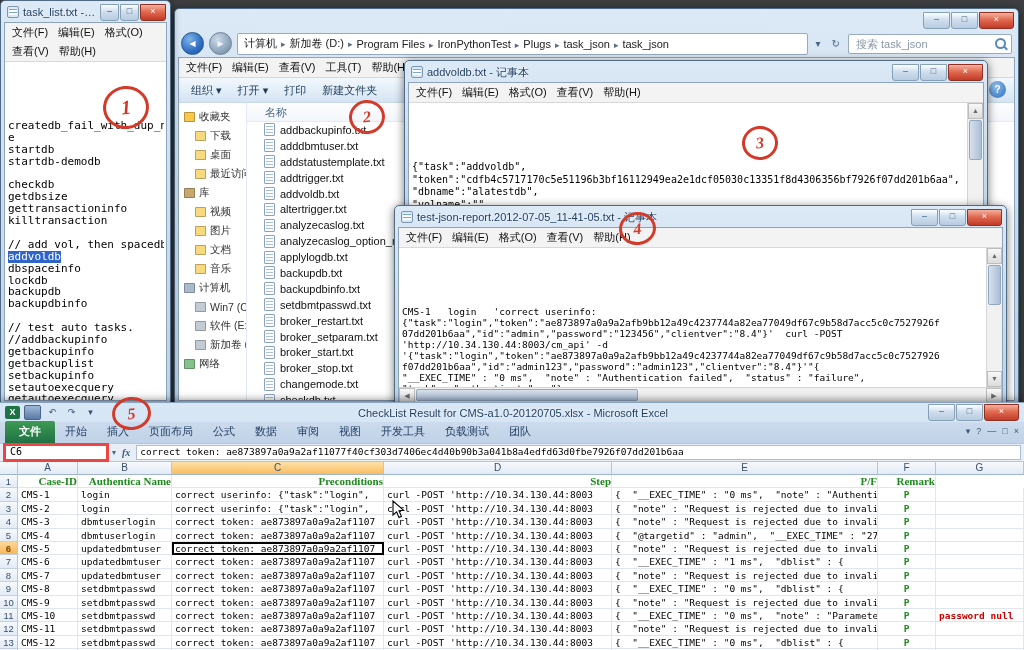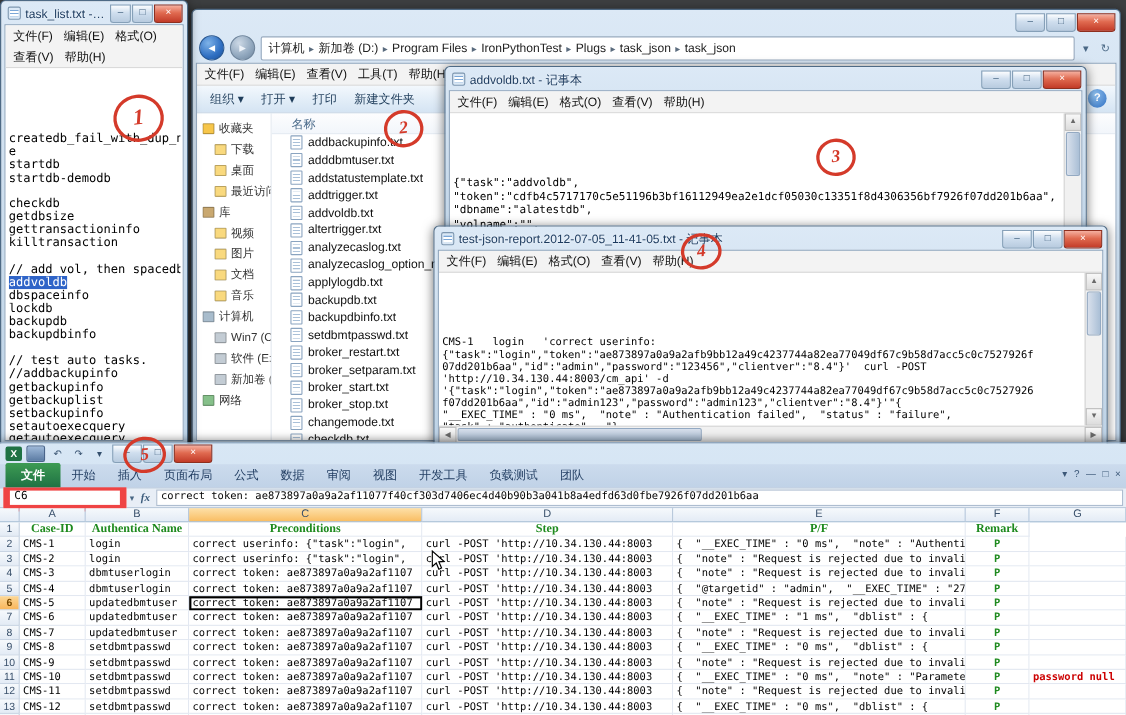--- a/index.html
+++ b/index.html
@@ -125,21 +125,21 @@
   .xl-tabs{height:21px;flex:none;display:flex;align-items:flex-end;position:relative;
     background:linear-gradient(#ccdbed,#c0d2e7);}
   .xtab{padding:3px 10px 4px;font-size:11px;color:#1e3a5f;white-space:nowrap;}
   .xtab.file{background:linear-gradient(#3d9b53,#1f7244);color:#fff;font-weight:bold;
     border-radius:2px 2px 0 0;margin-left:5px;padding:3px 14px 4px;}
   .tabctl{position:absolute;right:5px;top:2px;display:flex;gap:6px;font-size:9px;color:#3c5878;}
   .tabctl span{line-height:14px;}
   .xl-formula{height:17px;flex:none;display:flex;align-items:center;gap:3px;
     background:#e8eef6;border-top:1px solid #b7c7da;border-bottom:1px solid #b7c7da;
     padding:0 3px;}
-  .namebox{width:96px;height:13px;background:#fff;border:6px solid #ef4444;
+  .namebox{width:96px;height:13px;background:#fff;border:3px solid #ef4444;
     font:10px/12px "DejaVu Sans Mono",monospace;padding-left:4px;flex:none;}
   .nbdrop{font-size:8px;color:#4a6885;flex:none;}
   .fx{font:italic bold 10px "Liberation Serif",serif;color:#3a5a7a;padding:0 3px;flex:none;}
   .fbar{flex:1;height:13px;background:#fff;border:1px solid #aebdd0;
     font:9.5px/12px "DejaVu Sans Mono",monospace;padding-left:3px;
     white-space:nowrap;overflow:hidden;}
   .xl-colhdr{height:13px;flex:none;display:flex;}
   .corner{width:18px;height:13px;flex:none;background:linear-gradient(#f6f9fc,#e3ebf5);
     border-right:1px solid #b6c6d9;border-bottom:1px solid #9eb6ce;box-sizing:border-box;}
   .colgrid{flex:1;display:grid;grid-template-columns:60px 94px 212px 228px 266px 58px 88px;}
@@ -152,21 +152,21 @@
     height:13.4px;}
   .xc{font:9.5px/13px "DejaVu Sans Mono",monospace;color:#000;background:#fff;
     border-right:1px solid #e0e6f0;border-bottom:1px solid #e0e6f0;box-sizing:border-box;
     padding-left:3px;overflow:hidden;white-space:pre;}
   .xc.num{background:linear-gradient(#f6f9fc,#e3ebf5);border-right:1px solid #b6c6d9;
     border-bottom:1px solid #c2d0e0;text-align:center;padding:0;color:#39506b;
     font-family:"Liberation Sans",sans-serif;font-size:9.5px;}
   .xc.cf{color:#1e8a1e;font-weight:bold;text-align:center;padding:0;}
   .xc.red{color:#cc0000;font-weight:bold;}
   .xc.c6sel{outline:2px solid #000;outline-offset:-2px;}
-  .xrow.hdr .xc:not(.num){color:#1e8a1e;font-weight:bold;text-align:center;padding:0;
+  .xrow.hdr .xc:not(.num){color:#1e8a1e;font-weight:bold;text-align:right;padding:0;
     font-family:"Liberation Serif",serif;font-size:11px;line-height:13px;}
   .xrow.sel .xc.num{background:linear-gradient(#fcd796,#f9b65c);color:#7a4a00;font-weight:bold;}
 
   
   .ann{position:absolute;border:3px solid #d43a2a;border-radius:50%;color:#d43a2a;
     display:flex;align-items:center;justify-content:center;
     font:italic bold 16px "Liberation Serif",serif;z-index:9;transform:rotate(-6deg);}
   #ann1{left:103px;top:86px;width:40px;height:37px;font-size:20px;}
   #ann2{left:349px;top:100px;width:30px;height:28px;}
   #ann3{left:742px;top:126px;width:30px;height:28px;}
@@ -196,20 +196,24 @@
       <span class="crumb">计算机</span>
           <span class="crumb">新加卷 (D:)</span>
           <span class="crumb">Program Files</span>
           <span class="crumb">IronPythonTest</span>
           <span class="crumb">Plugs</span>
           <span class="crumb">task_json</span>
           <span class="crumb">task_json</span>
         </div>
       <span class="addrbtn">▾</span>
       <span class="addrbtn">↻</span>
+      <div class="searchbox">
+        <input placeholder="搜索 task_json" style="">
+        <span class="mag"></span>
+      </div>
     </div>
     <div class="wframe">
       <div class="menubar">
 
       <span class="mitem">文件(F)</span>
           <span class="mitem">编辑(E)</span>
           <span class="mitem">查看(V)</span>
           <span class="mitem">工具(T)</span>
           <span class="mitem">帮助(H)</span>
         </div>
@@ -463,20 +467,21 @@
     </div>
   </div>
 
   <div id="xlwin">
     <div class="xl-tbar">
       <span class="qico xli">X</span>
       <span class="qico sav"></span>
       <span class="qico">↶</span>
       <span class="qico">↷</span>
       <span class="qico">▾</span>
+      <span class="ttext center">CheckList Result for CMS-a1.0-20120705.xlsx - Microsoft Excel</span>
       <span class="btns">
         <span class="wb">–</span>
         <span class="wb">□</span>
         <span class="wb close">×</span>
       </span>
     </div>
     <div class="xl-tabs">
 
       <span class="tabctl">
         <span>▾</span>

